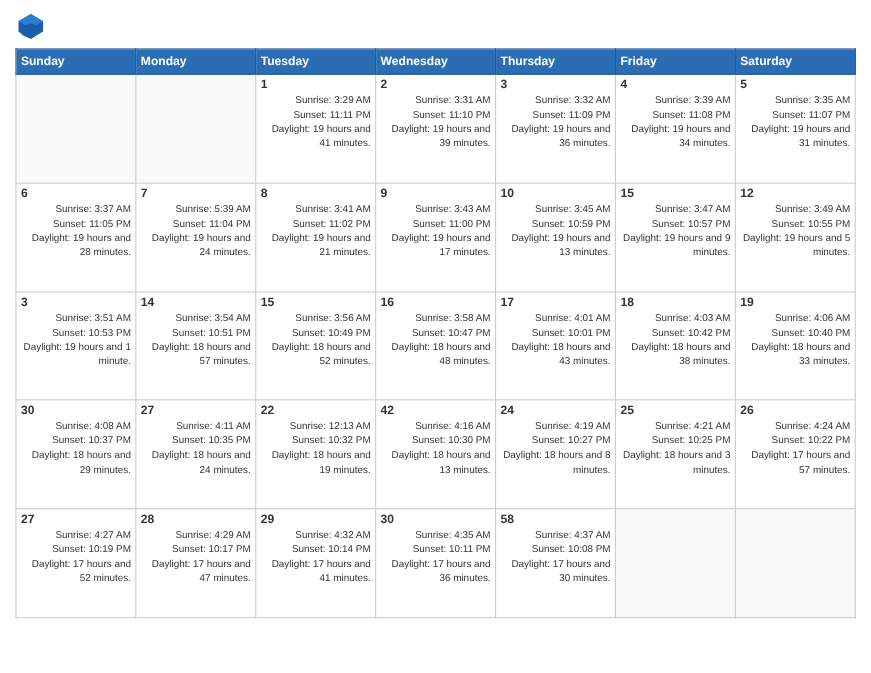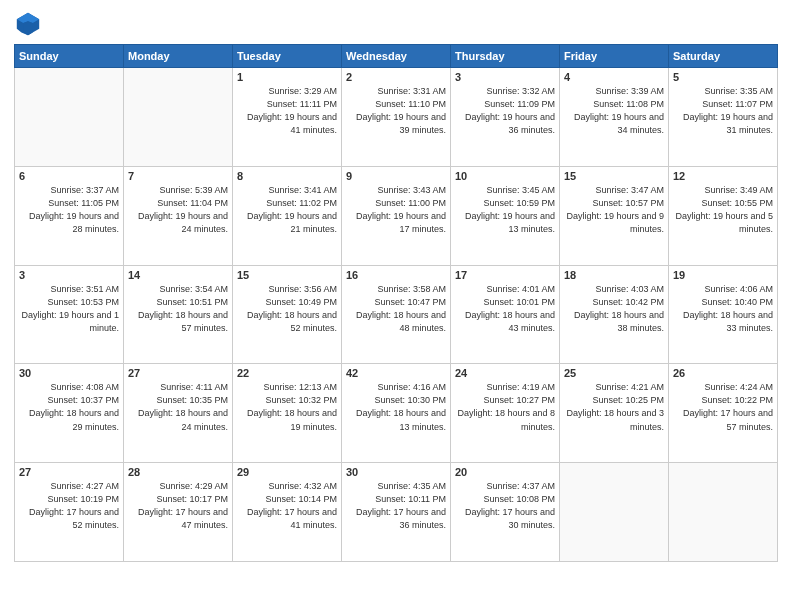--- a/index.html
+++ b/index.html
@@ -351,21 +351,21 @@
 and 41 minutes.</div>
           </td>
           <td>
             <span class="day-number">30</span>
             <div class="day-info">Sunrise: 4:35 AM
 Sunset: 10:11 PM
 Daylight: 17 hours
 and 36 minutes.</div>
           </td>
           <td>
-            <span class="day-number">20</span>
+            <span class="day-number">58</span>
             <div class="day-info">Sunrise: 4:37 AM
 Sunset: 10:08 PM
 Daylight: 17 hours
 and 30 minutes.</div>
           </td>
           <td class="empty"></td>
           <td class="empty"></td>
         </tr>
       </tbody>
   </table>

